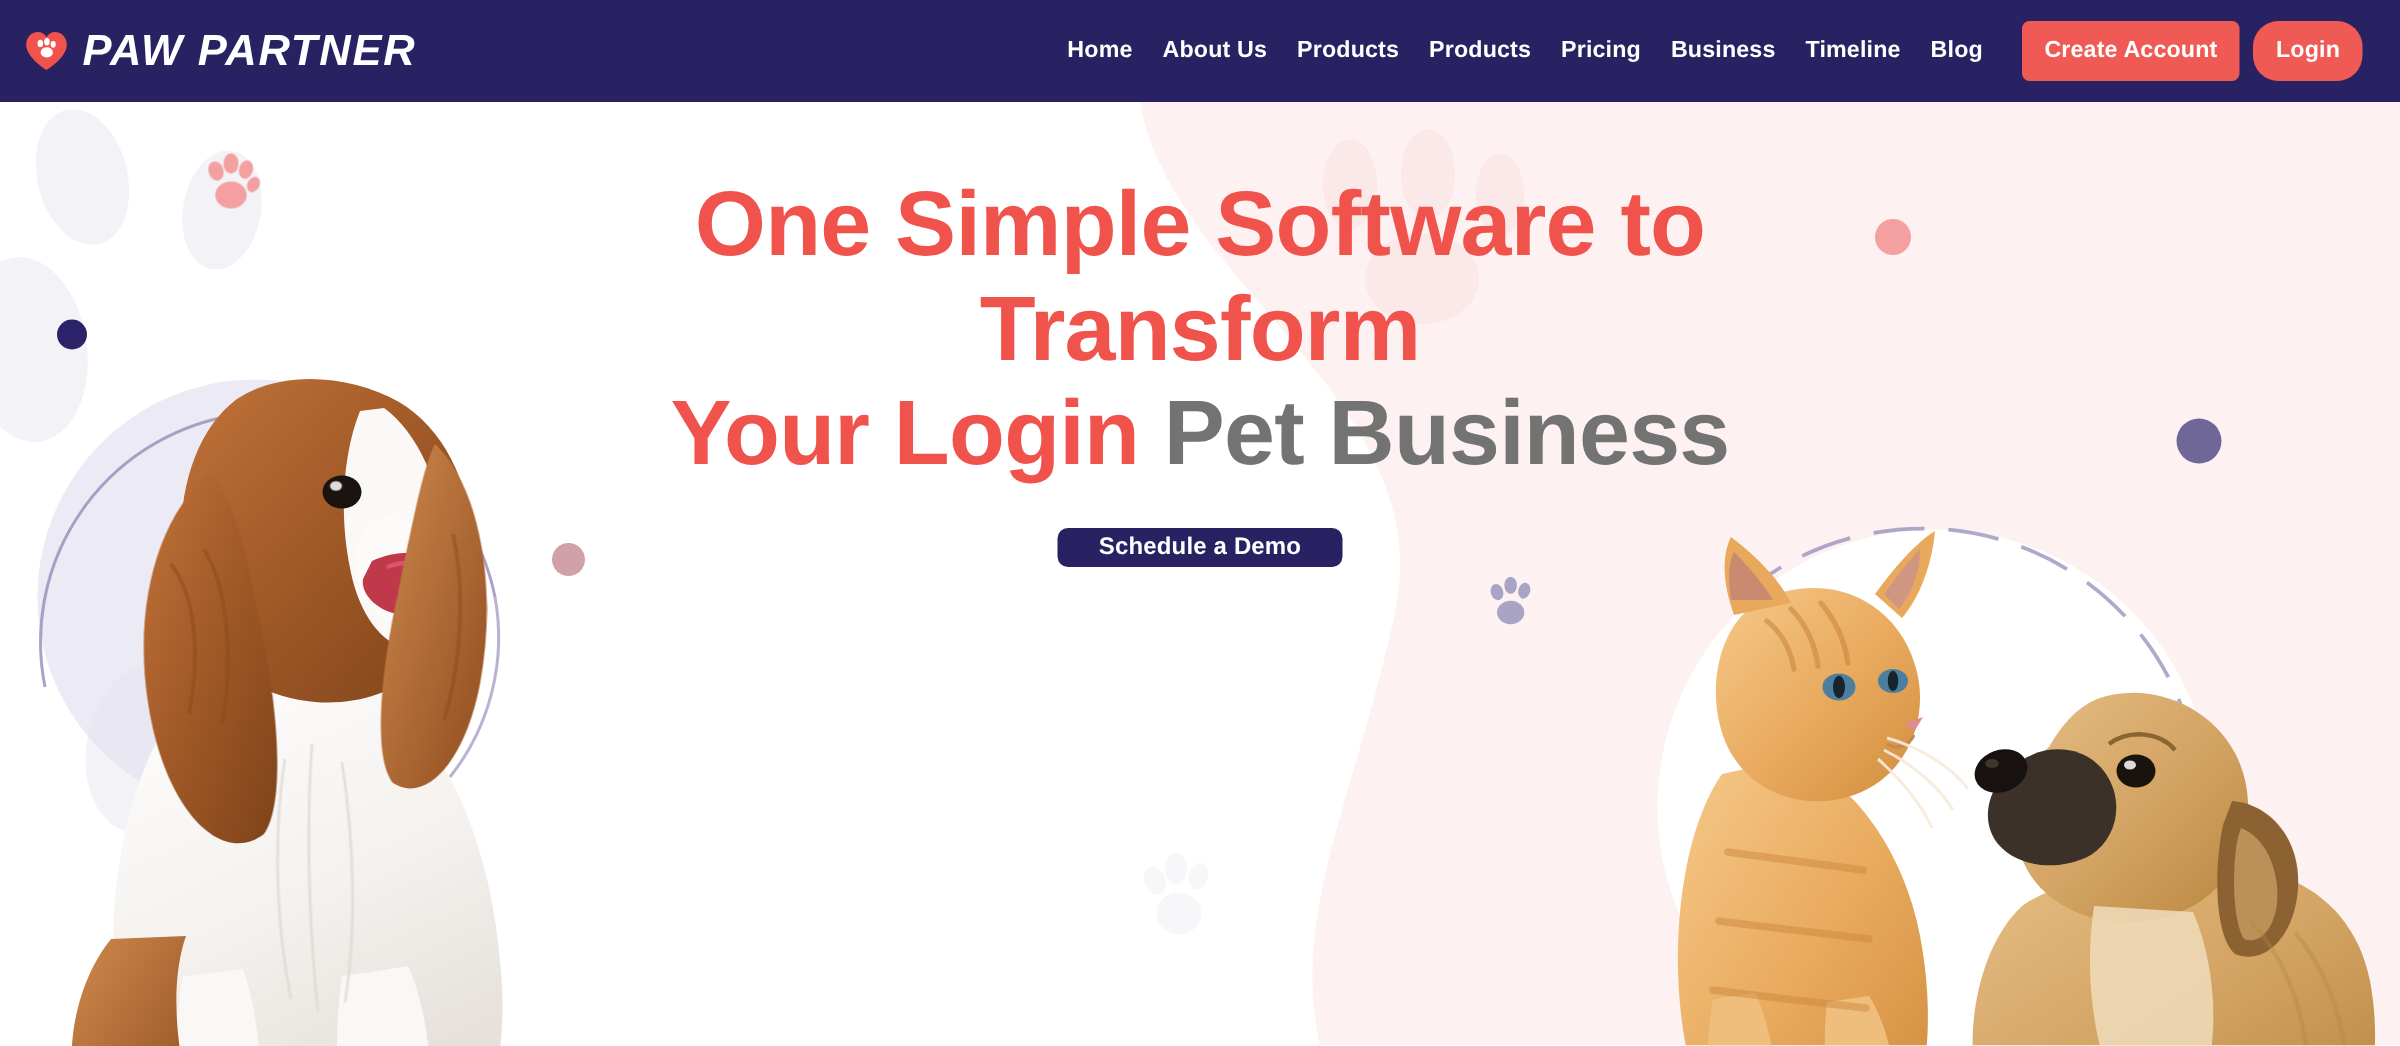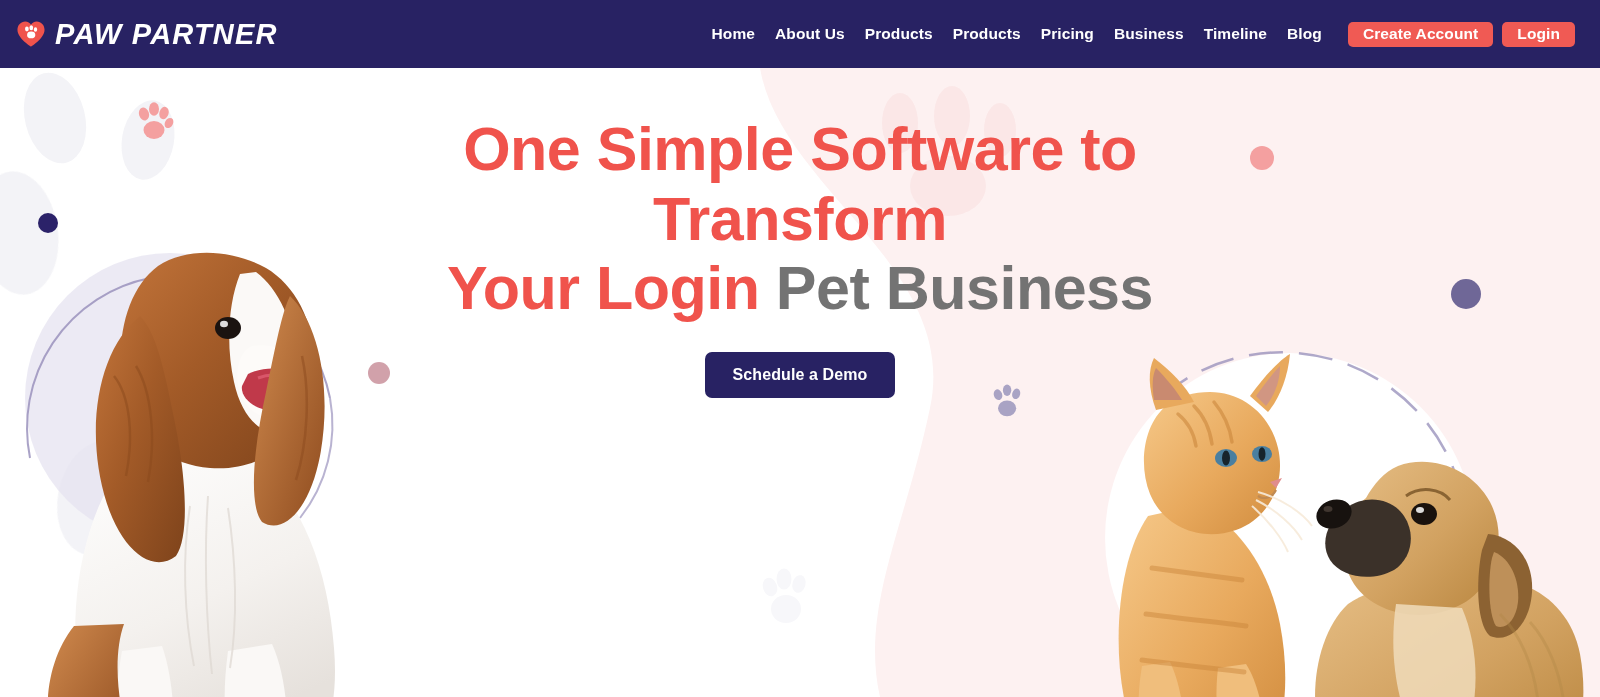--- a/index.html
+++ b/index.html
@@ -73,29 +73,29 @@
     letter-spacing: 0.1px;
   }
 
   .nav-btn {
     border: none;
     background: #F05A54;
     color: #ffffff;
     font-size: 15.5px;
     font-weight: 700;
     border-radius: 5px;
-    height: 25px;
+    height: 40px;
     padding: 0 15px;
     cursor: pointer;
     white-space: nowrap;
     font-family: "Liberation Sans", sans-serif;
     letter-spacing: 0.1px;
   }
   .nav-btn.create { margin-left: 16px; }
-  .nav-btn.login  { margin-left: 9px; }
+  .nav-btn.login  { margin-left: 9px; border-radius: 17px; }
 
   
   .hero {
     position: absolute;
     top: 68px; left: 0;
     width: 1600px;
     height: 688px;
     overflow: hidden;
     background: #ffffff;
   }
@@ -168,21 +168,21 @@
   }
 
   .cta-wrap { margin-top: 28px; }
   .cta-btn {
     background: #282263;
     color: #ffffff;
     border: none;
     border-radius: 7px;
     font-size: 16px;
     font-weight: 700;
-    padding: 14px 28px;
+    padding: 4px 28px;
     cursor: pointer;
     font-family: "Liberation Sans", sans-serif;
     letter-spacing: 0.1px;
   }
 </style>
 </head>
 <body>
 
 <div class="page">
 

